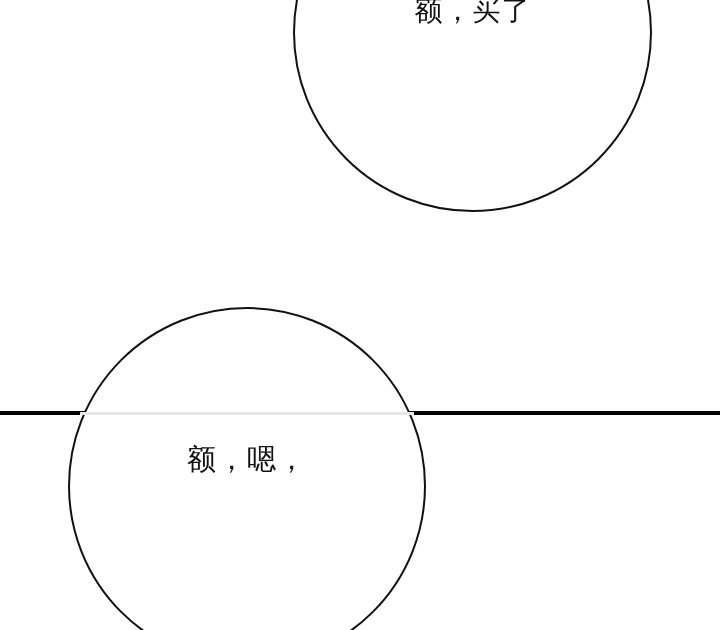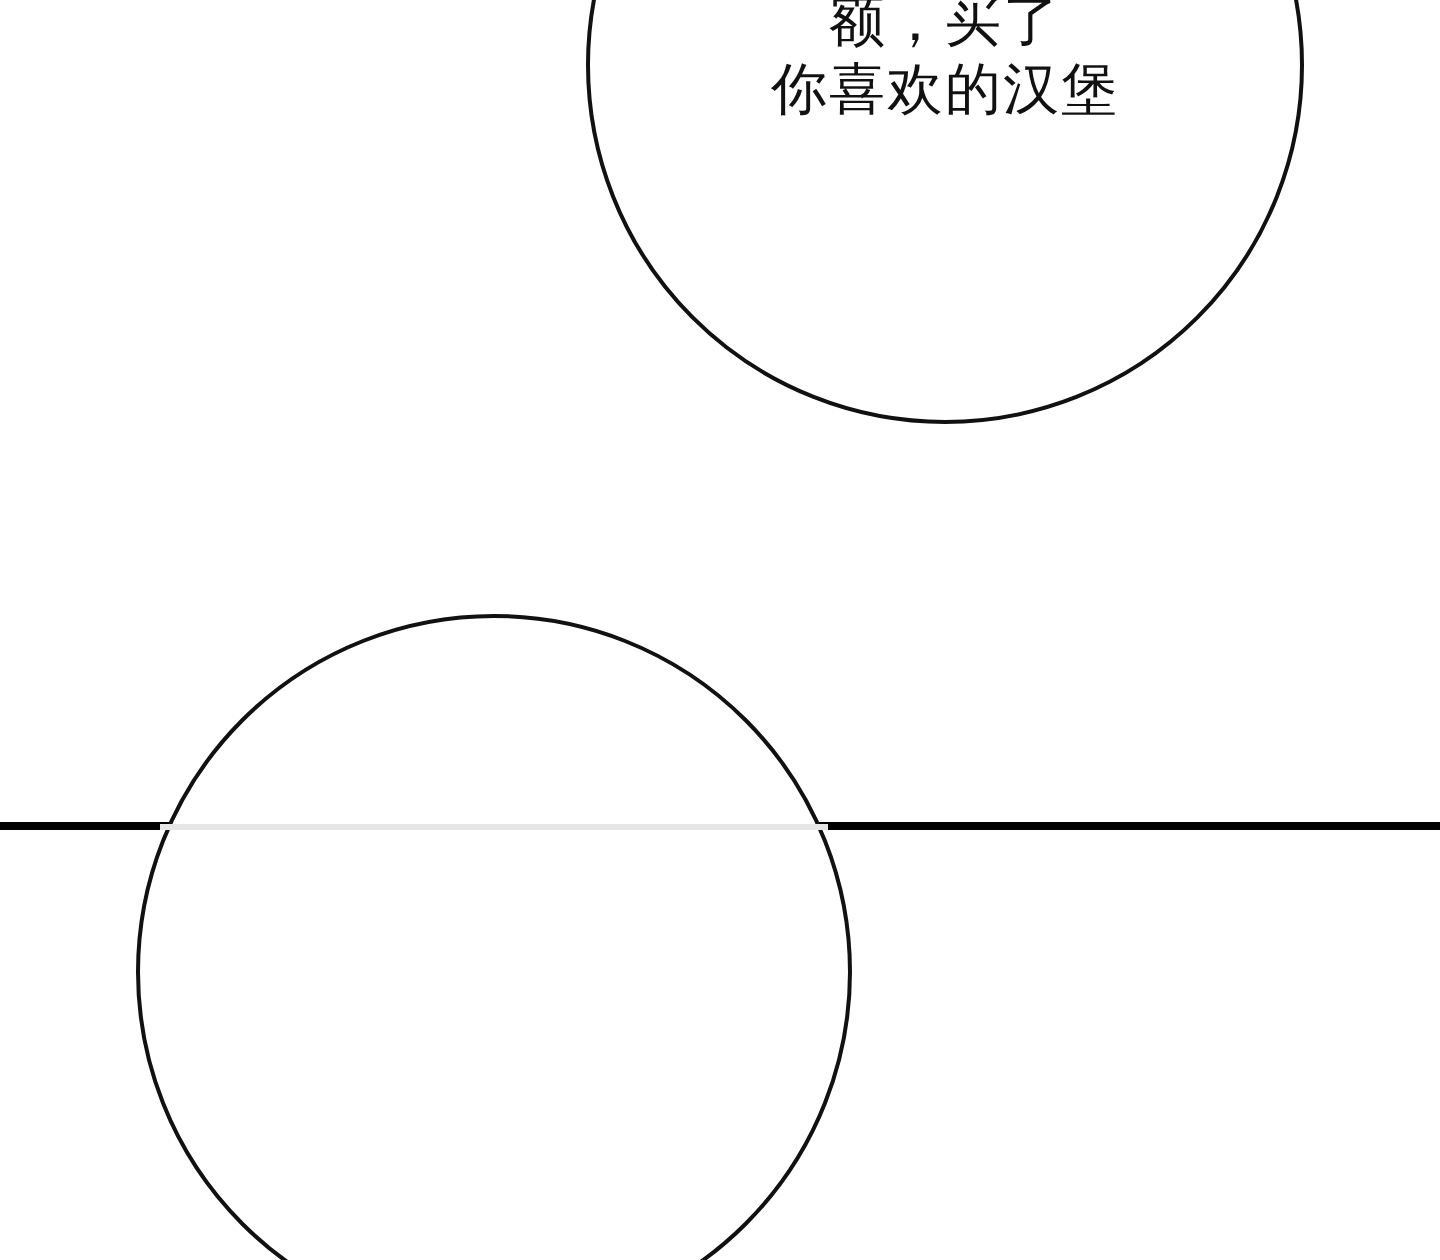--- a/index.html
+++ b/index.html
@@ -44,20 +44,20 @@
     }
   </style>
 </head>
 <body>
 
 <div class="panel-line" style="top:411px;"></div>
 
 <div class="bubble" style="left:293px; top:-147px; width:359px; height:359px;"></div>
 <div class="bubble-text" style="left:293px; width:359px; top:-6px; font-size:28px;">
   <div>额，买了</div>
-  <div>你喜欢的汉堡</div>
 </div>
 
 <div class="bubble" style="left:68px; top:307px; width:358px; height:358px;"></div>
 
 <div class="faint-line" style="left:80px; width:334px; top:412px;"></div>
 <div class="bubble-text" style="left:68px; width:358px; top:442px; font-size:29px;">
+  <div>额，嗯，</div>
 </div>
 
 </body></html>

